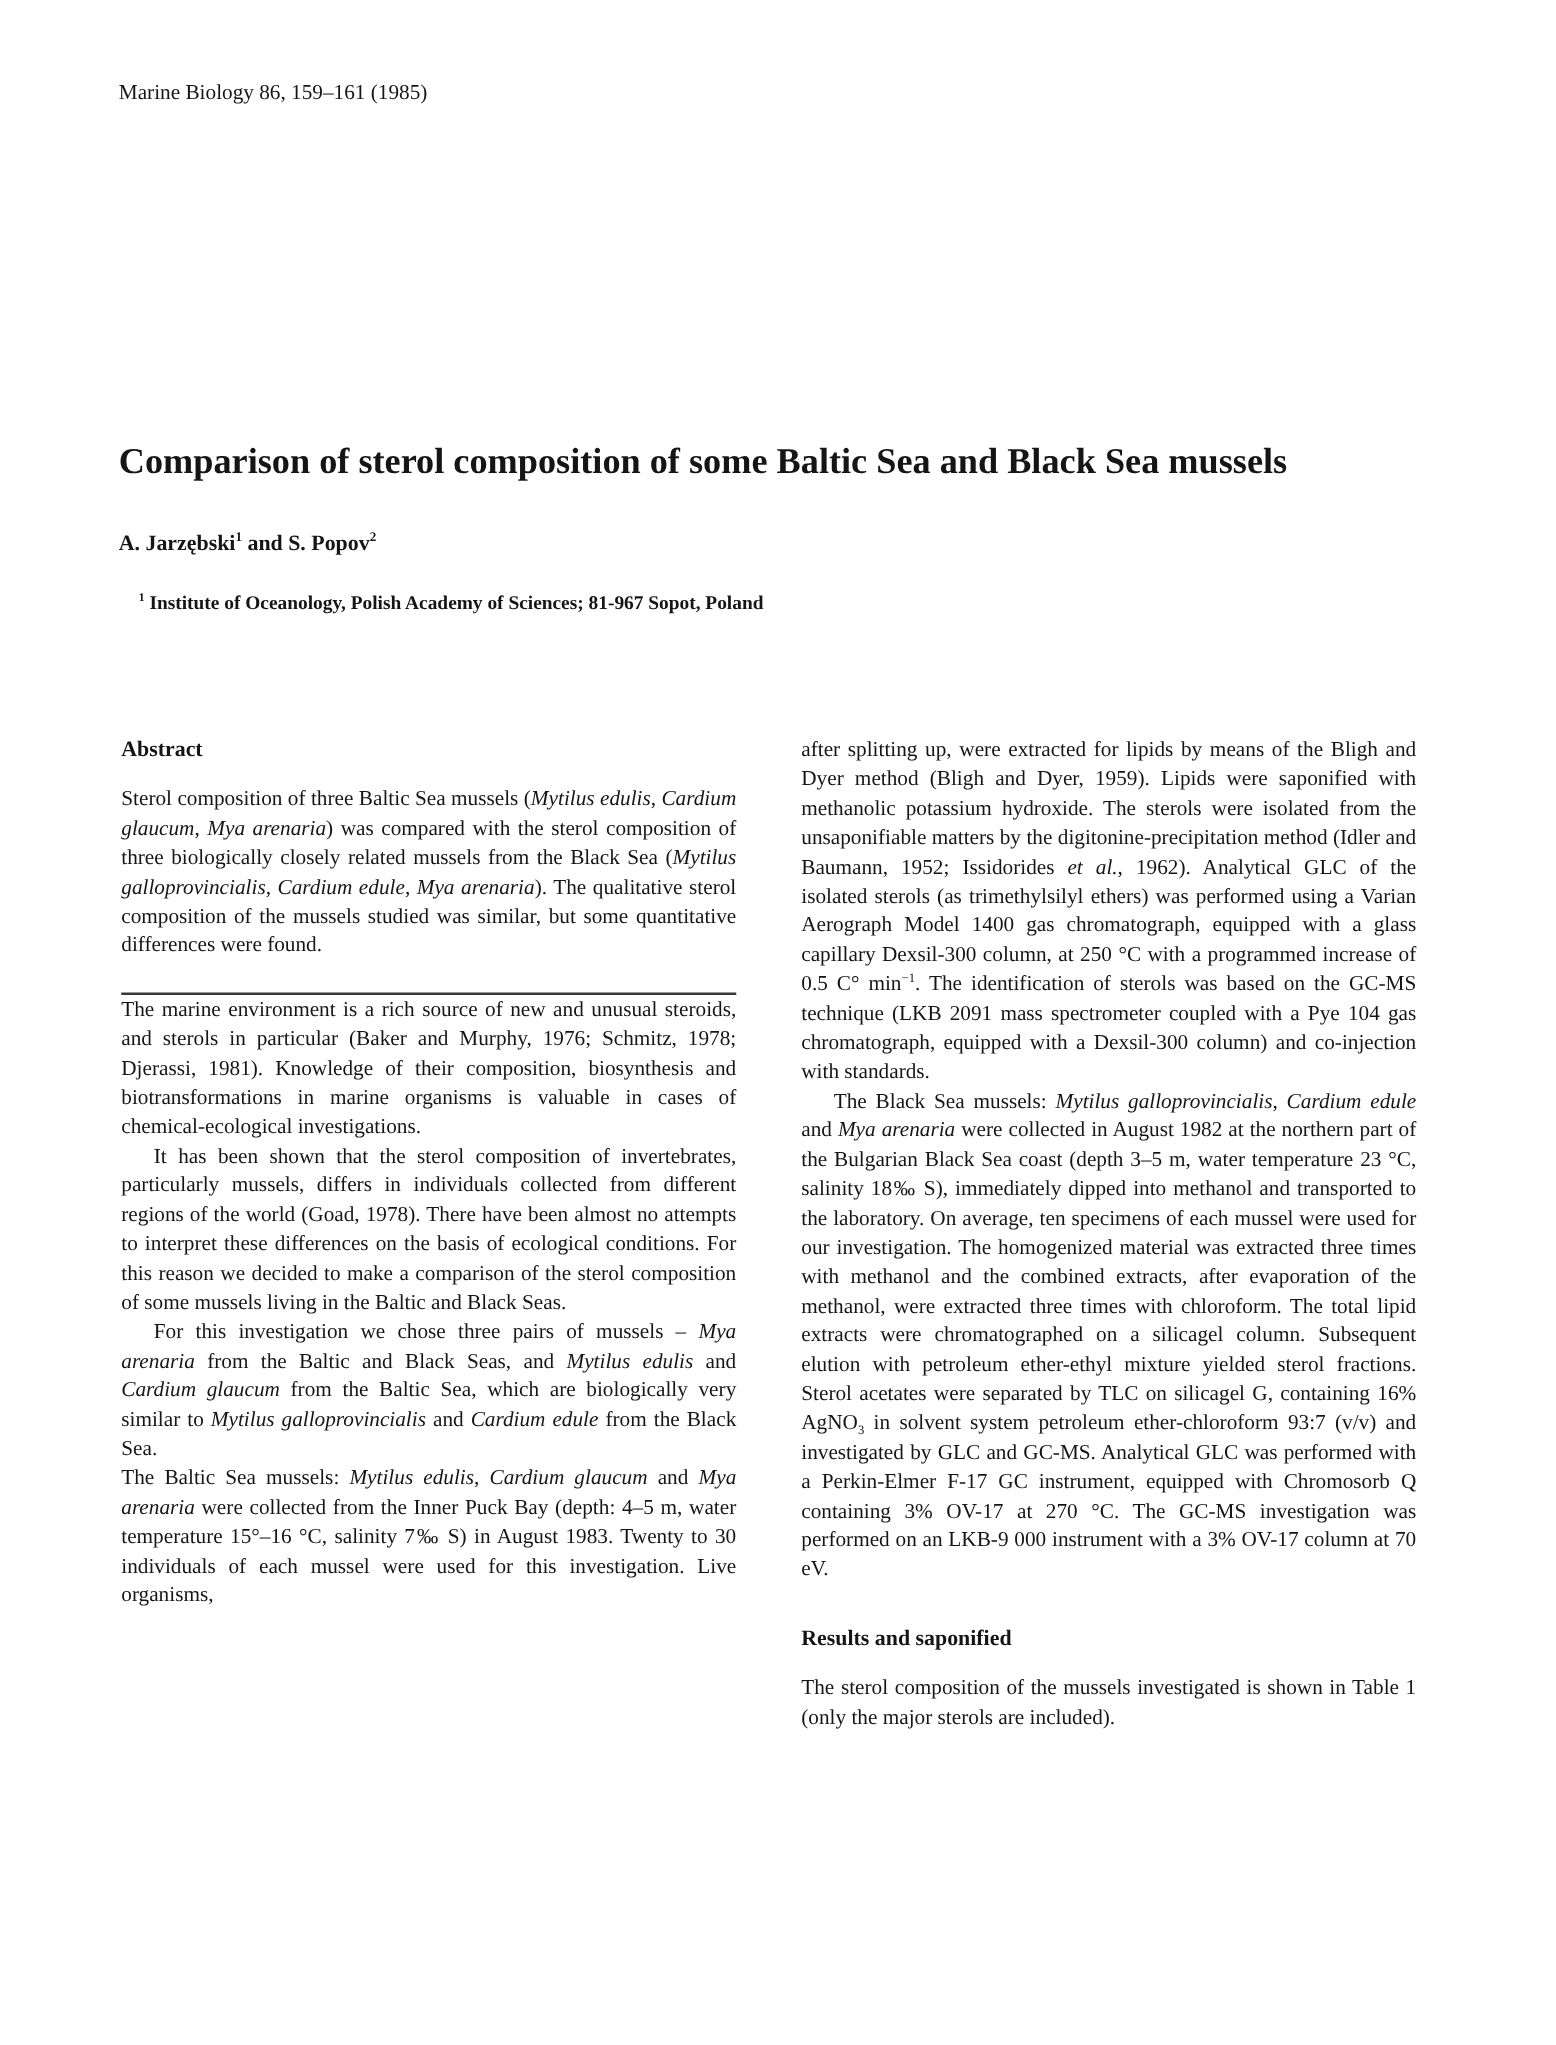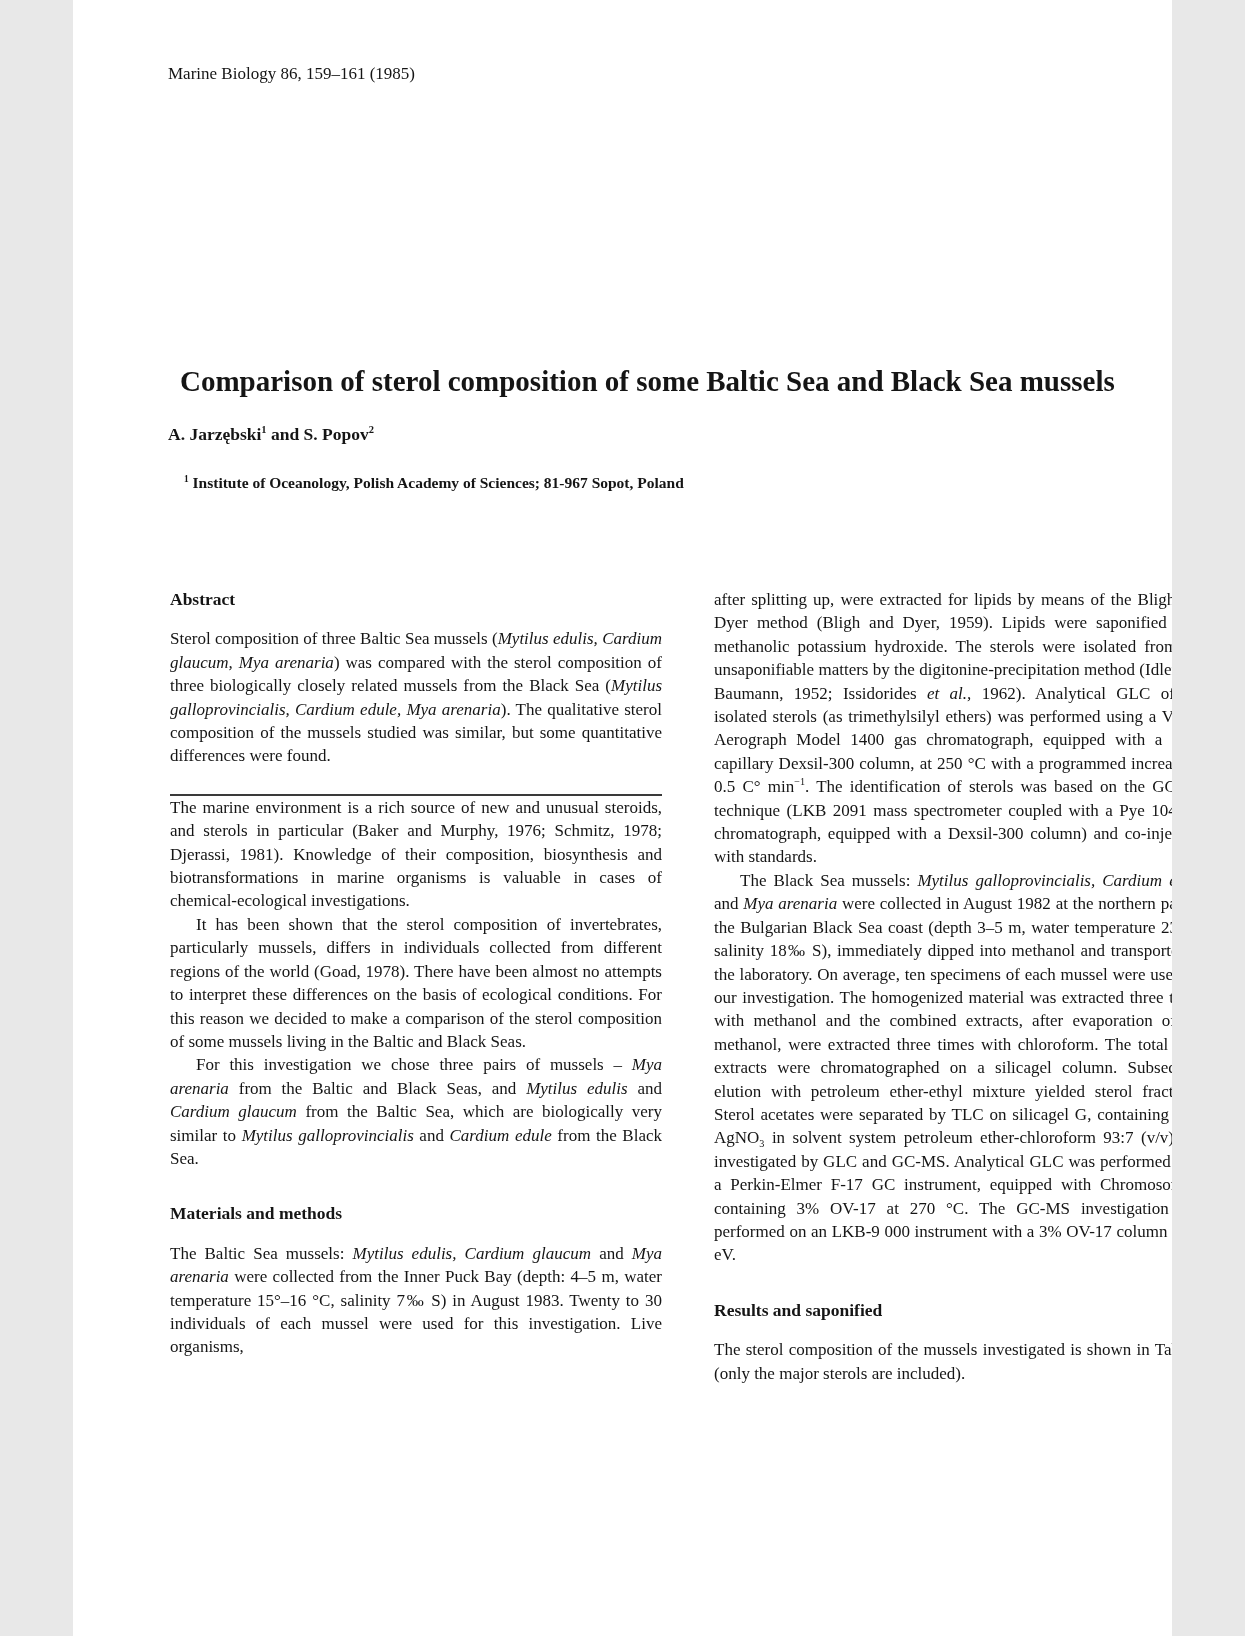--- a/index.html
+++ b/index.html
@@ -1,30 +1,30 @@
 <!DOCTYPE html>
 <html><head>
 <meta charset="utf-8">
 <style>
   html,body { margin:0; padding:0; background:#e8e8e8; }
   .page {
-    width:1099px; height:1636px; background:#ffffff; position:relative;
+    width:1245px; height:1636px; background:#ffffff; position:relative;
     font-family:"Liberation Serif", serif; color:#151515; overflow:hidden;
     margin:0 auto;
   }
   .journal-line { position:absolute; left:95px; top:64px; font-size:17px; }
   .logo { position:absolute; left:920px; top:56px; width:221px; font-family:"Liberation Sans", sans-serif; color:#000; }
   .logo-rule { border-top:3px solid #000; height:0; }
   .logo-marine { font-weight:bold; font-size:42px; line-height:44px; letter-spacing:-2px; margin-top:4px; }
   .logo-row { display:flex; align-items:flex-end; }
   .logo-tagline { width:66px; font-size:7px; line-height:9px; padding-bottom:5px; color:#222; }
   .logo-tagline span { display:block; }
   .logo-biology { font-weight:bold; font-size:42px; line-height:38px; letter-spacing:-2px; margin-left:6px; white-space:nowrap; }
   .logo-copyright { text-align:right; font-size:15px; margin:9px 0 9px 0; white-space:nowrap; }
-  .title { position:absolute; left:95px; top:352px; width:1046px; margin:12px; font-size:29px; line-height:34px; font-weight:bold; }
+  .title { position:absolute; left:95px; top:352px; width:1046px; margin:0; font-size:29px; line-height:34px; font-weight:bold; }
   .authors { position:absolute; left:95px; top:424px; font-size:17.5px; font-weight:bold; }
   .affils { position:absolute; left:111px; top:474px; font-size:15.5px; font-weight:bold; }
   .affil { margin-bottom:10px; }
   .columns { position:absolute; left:97px; top:588px; display:flex; gap:52px; }
   .col { width:492px; font-size:17px; line-height:23.4px; text-align:justify; }
   .sec-heading { font-size:17.5px; font-weight:bold; margin:0 0 16px 0; font-family:"Liberation Serif", serif; }
   .para { margin:0; }
   .para.indent { text-indent:26px; }
   .para + .sec-heading { margin-top:32px; }
   .col-rule { border:0; border-top:2px solid #3a3a3a; margin:26px 0 0 0; height:0; }
@@ -50,21 +50,20 @@
   </div>
 
   <div class="columns">
     <div class="col">
         <h2 class="sec-heading">Abstract</h2>
         <p class="para"><span>Sterol composition of three Baltic Sea mussels (</span><span class="i">Mytilus edulis, Cardium glaucum, Mya arenaria</span><span>) was compared with the sterol composition of three biologically closely related mussels from the Black Sea (</span><span class="i">Mytilus galloprovincialis, Cardium edule, Mya arenaria</span><span>). The qualitative sterol composition of the mussels studied was similar, but some quantitative differences were found.</span></p>
         <div class="col-rule"></div>
         <p class="para"><span>The marine environment is a rich source of new and unusual steroids, and sterols in particular (Baker and Murphy, 1976; Schmitz, 1978; Djerassi, 1981). Knowledge of their composition, biosynthesis and biotransformations in marine organisms is valuable in cases of chemical-ecological investigations.</span></p>
         <p class="para indent"><span>It has been shown that the sterol composition of invertebrates, particularly mussels, differs in individuals collected from different regions of the world (Goad, 1978). There have been almost no attempts to interpret these differences on the basis of ecological conditions. For this reason we decided to make a comparison of the sterol composition of some mussels living in the Baltic and Black Seas.</span></p>
         <p class="para indent"><span>For this investigation we chose three pairs of mussels – </span><span class="i">Mya arenaria</span><span> from the Baltic and Black Seas, and </span><span class="i">Mytilus edulis</span><span> and </span><span class="i">Cardium glaucum</span><span> from the Baltic Sea, which are biologically very similar to </span><span class="i">Mytilus galloprovincialis</span><span> and </span><span class="i">Cardium edule</span><span> from the Black Sea.</span></p>
-        <h2 class="sec-heading">Materials and methods</h2>
         <p class="para"><span>The Baltic Sea mussels: </span><span class="i">Mytilus edulis, Cardium glaucum</span><span> and </span><span class="i">Mya arenaria</span><span> were collected from the Inner Puck Bay (depth: 4–5 m, water temperature 15°–16 °C, salinity 7‰ S) in August 1983. Twenty to 30 individuals of each mussel were used for this investigation. Live organisms,</span></p>
       </div>
     <div class="col">
         <p class="para"><span>after splitting up, were extracted for lipids by means of the Bligh and Dyer method (Bligh and Dyer, 1959). Lipids were saponified with methanolic potassium hydroxide. The sterols were isolated from the unsaponifiable matters by the digitonine-precipitation method (Idler and Baumann, 1952; Issidorides </span><span class="i">et al.,</span><span> 1962). Analytical GLC of the isolated sterols (as trimethylsilyl ethers) was performed using a Varian Aerograph Model 1400 gas chromatograph, equipped with a glass capillary Dexsil-300 column, at 250 °C with a programmed increase of 0.5 C° min</span><span class="sup">−1</span><span>. The identification of sterols was based on the GC-MS technique (LKB 2091 mass spectrometer coupled with a Pye 104 gas chromatograph, equipped with a Dexsil-300 column) and co-injection with standards.</span></p>
         <p class="para indent"><span>The Black Sea mussels: </span><span class="i">Mytilus galloprovincialis, Cardium edule</span><span> and </span><span class="i">Mya arenaria</span><span> were collected in August 1982 at the northern part of the Bulgarian Black Sea coast (depth 3–5 m, water temperature 23 °C, salinity 18‰ S), immediately dipped into methanol and transported to the laboratory. On average, ten specimens of each mussel were used for our investigation. The homogenized material was extracted three times with methanol and the combined extracts, after evaporation of the methanol, were extracted three times with chloroform. The total lipid extracts were chromatographed on a silicagel column. Subsequent elution with petroleum ether-ethyl mixture yielded sterol fractions. Sterol acetates were separated by TLC on silicagel G, containing 16% AgNO</span><span class="sub">3</span><span> in solvent system petroleum ether-chloroform 93:7 (v/v) and investigated by GLC and GC-MS. Analytical GLC was performed with a Perkin-Elmer F-17 GC instrument, equipped with Chromosorb Q containing 3% OV-17 at 270 °C. The GC-MS investigation was performed on an LKB-9 000 instrument with a 3% OV-17 column at 70 eV.</span></p>
         <h2 class="sec-heading">Results and saponified</h2>
         <p class="para"><span>The sterol composition of the mussels investigated is shown in Table 1 (only the major sterols are included).</span></p>
       </div>
   </div>
 

